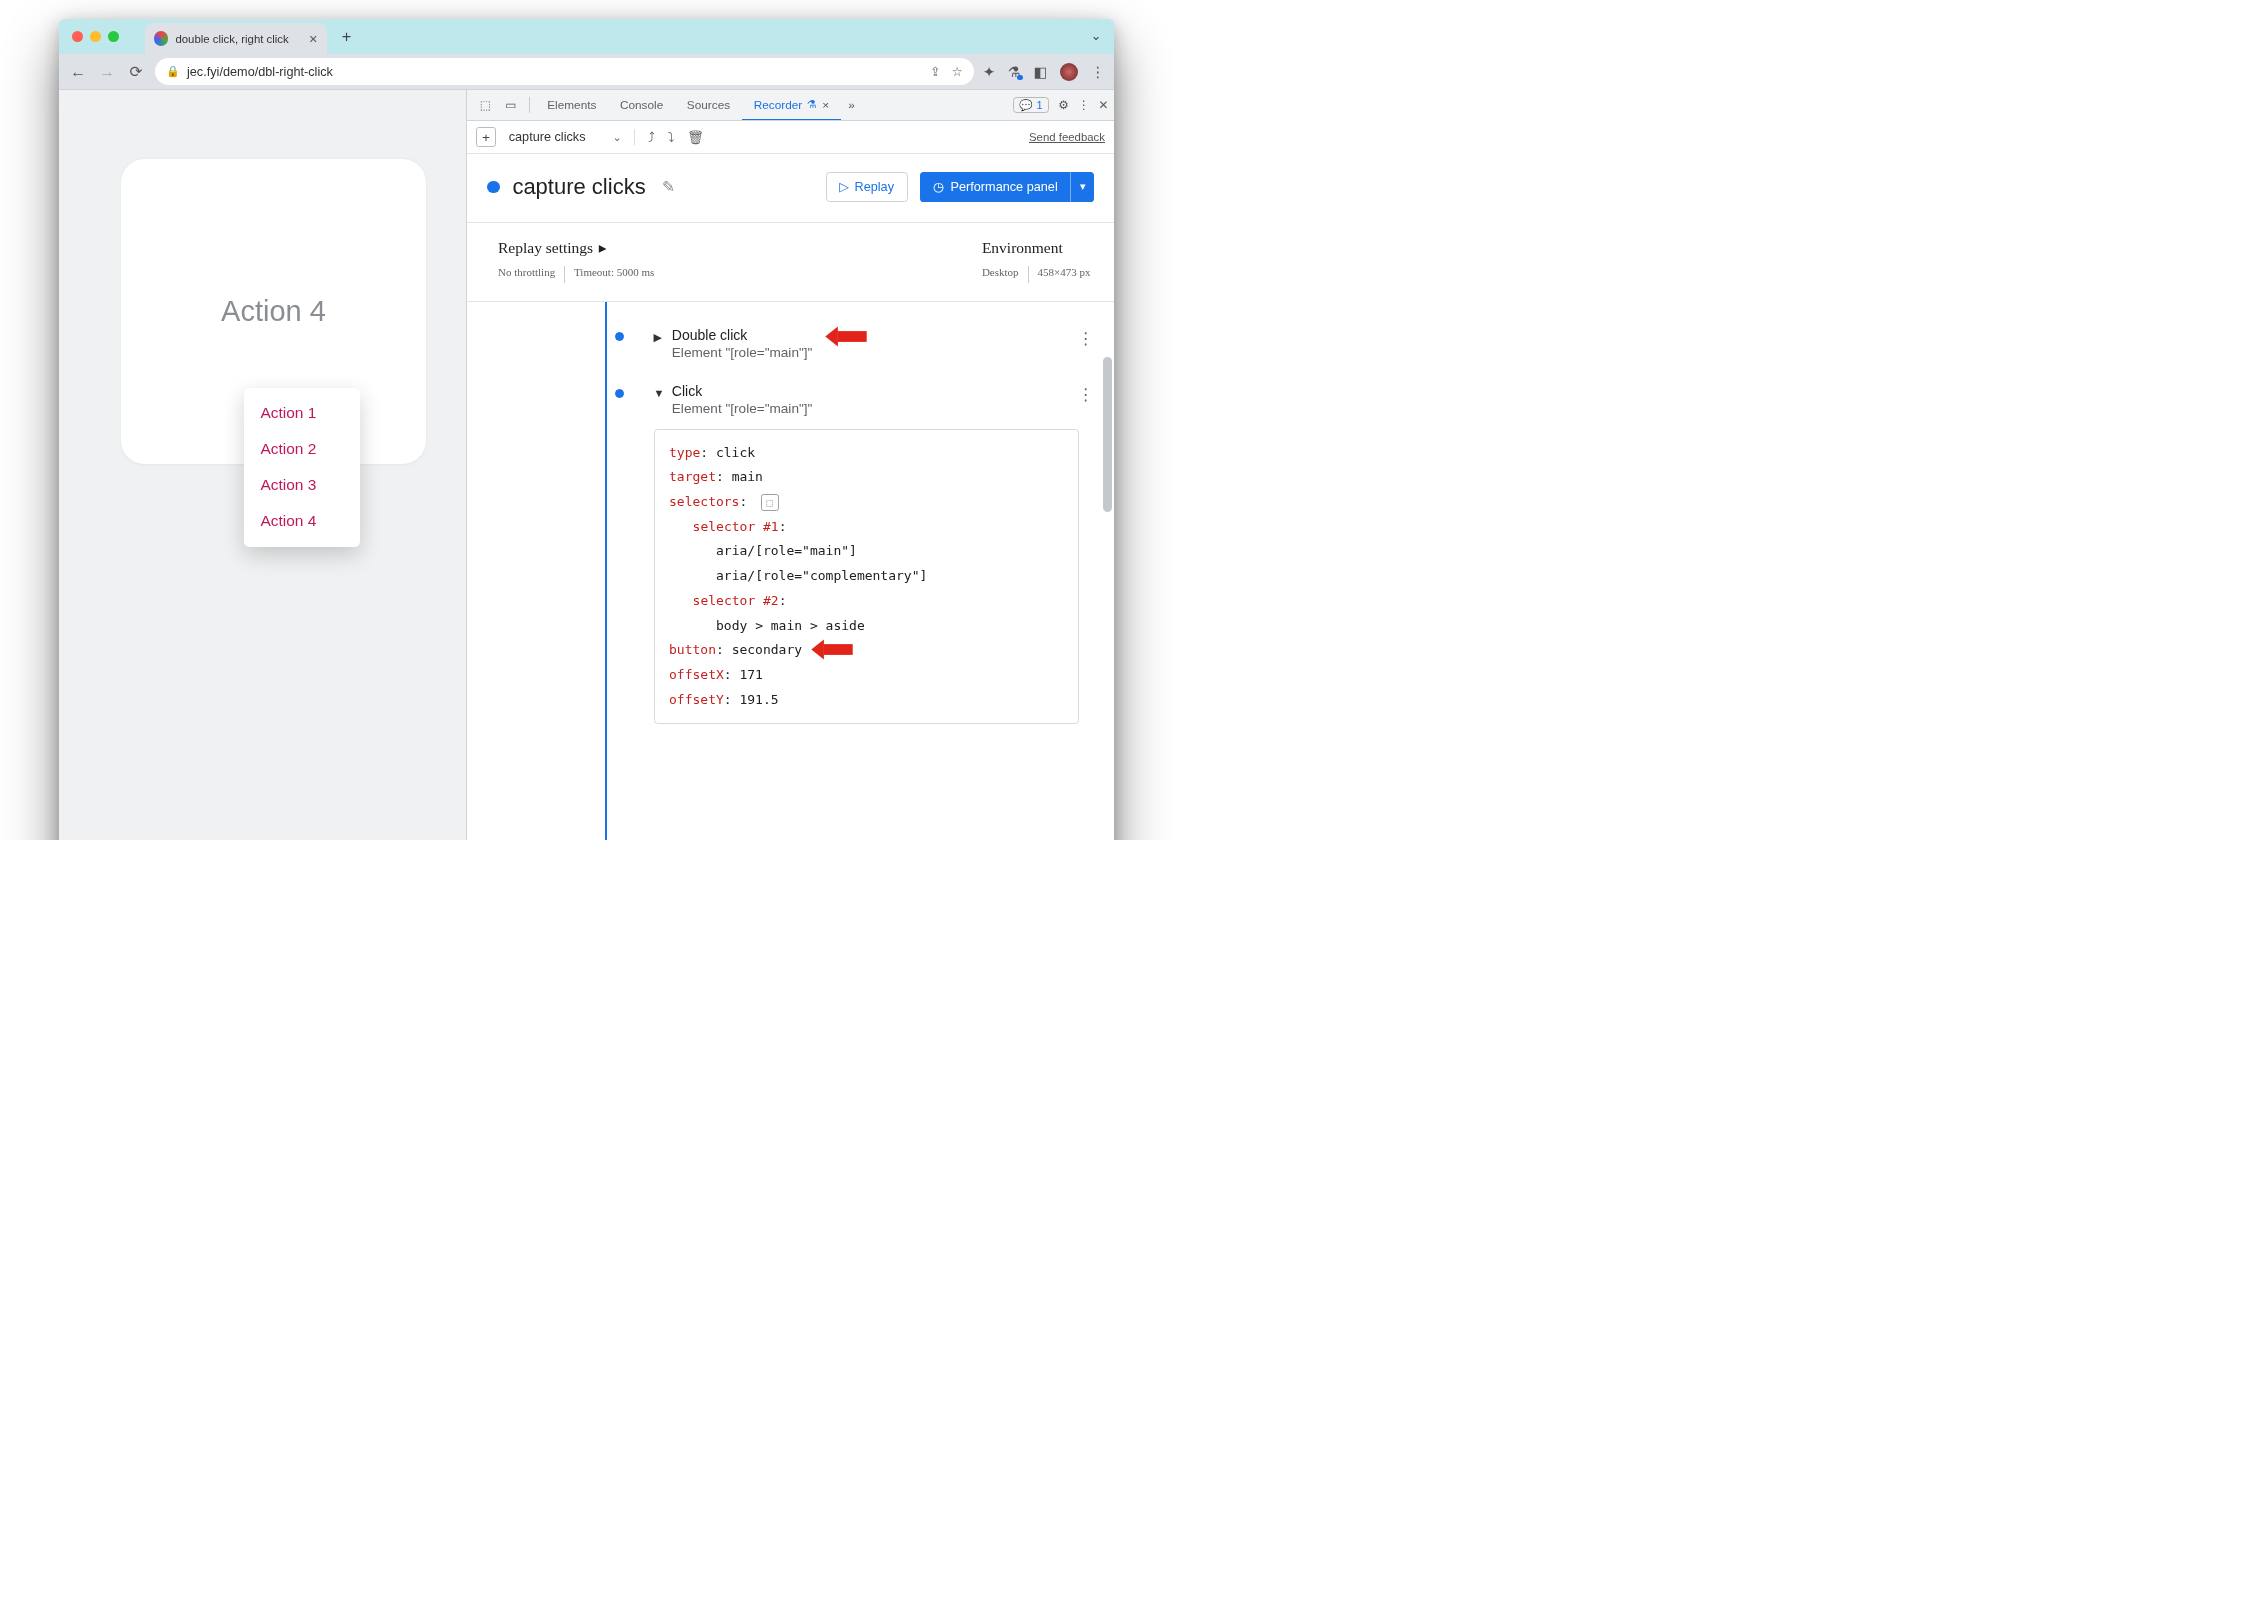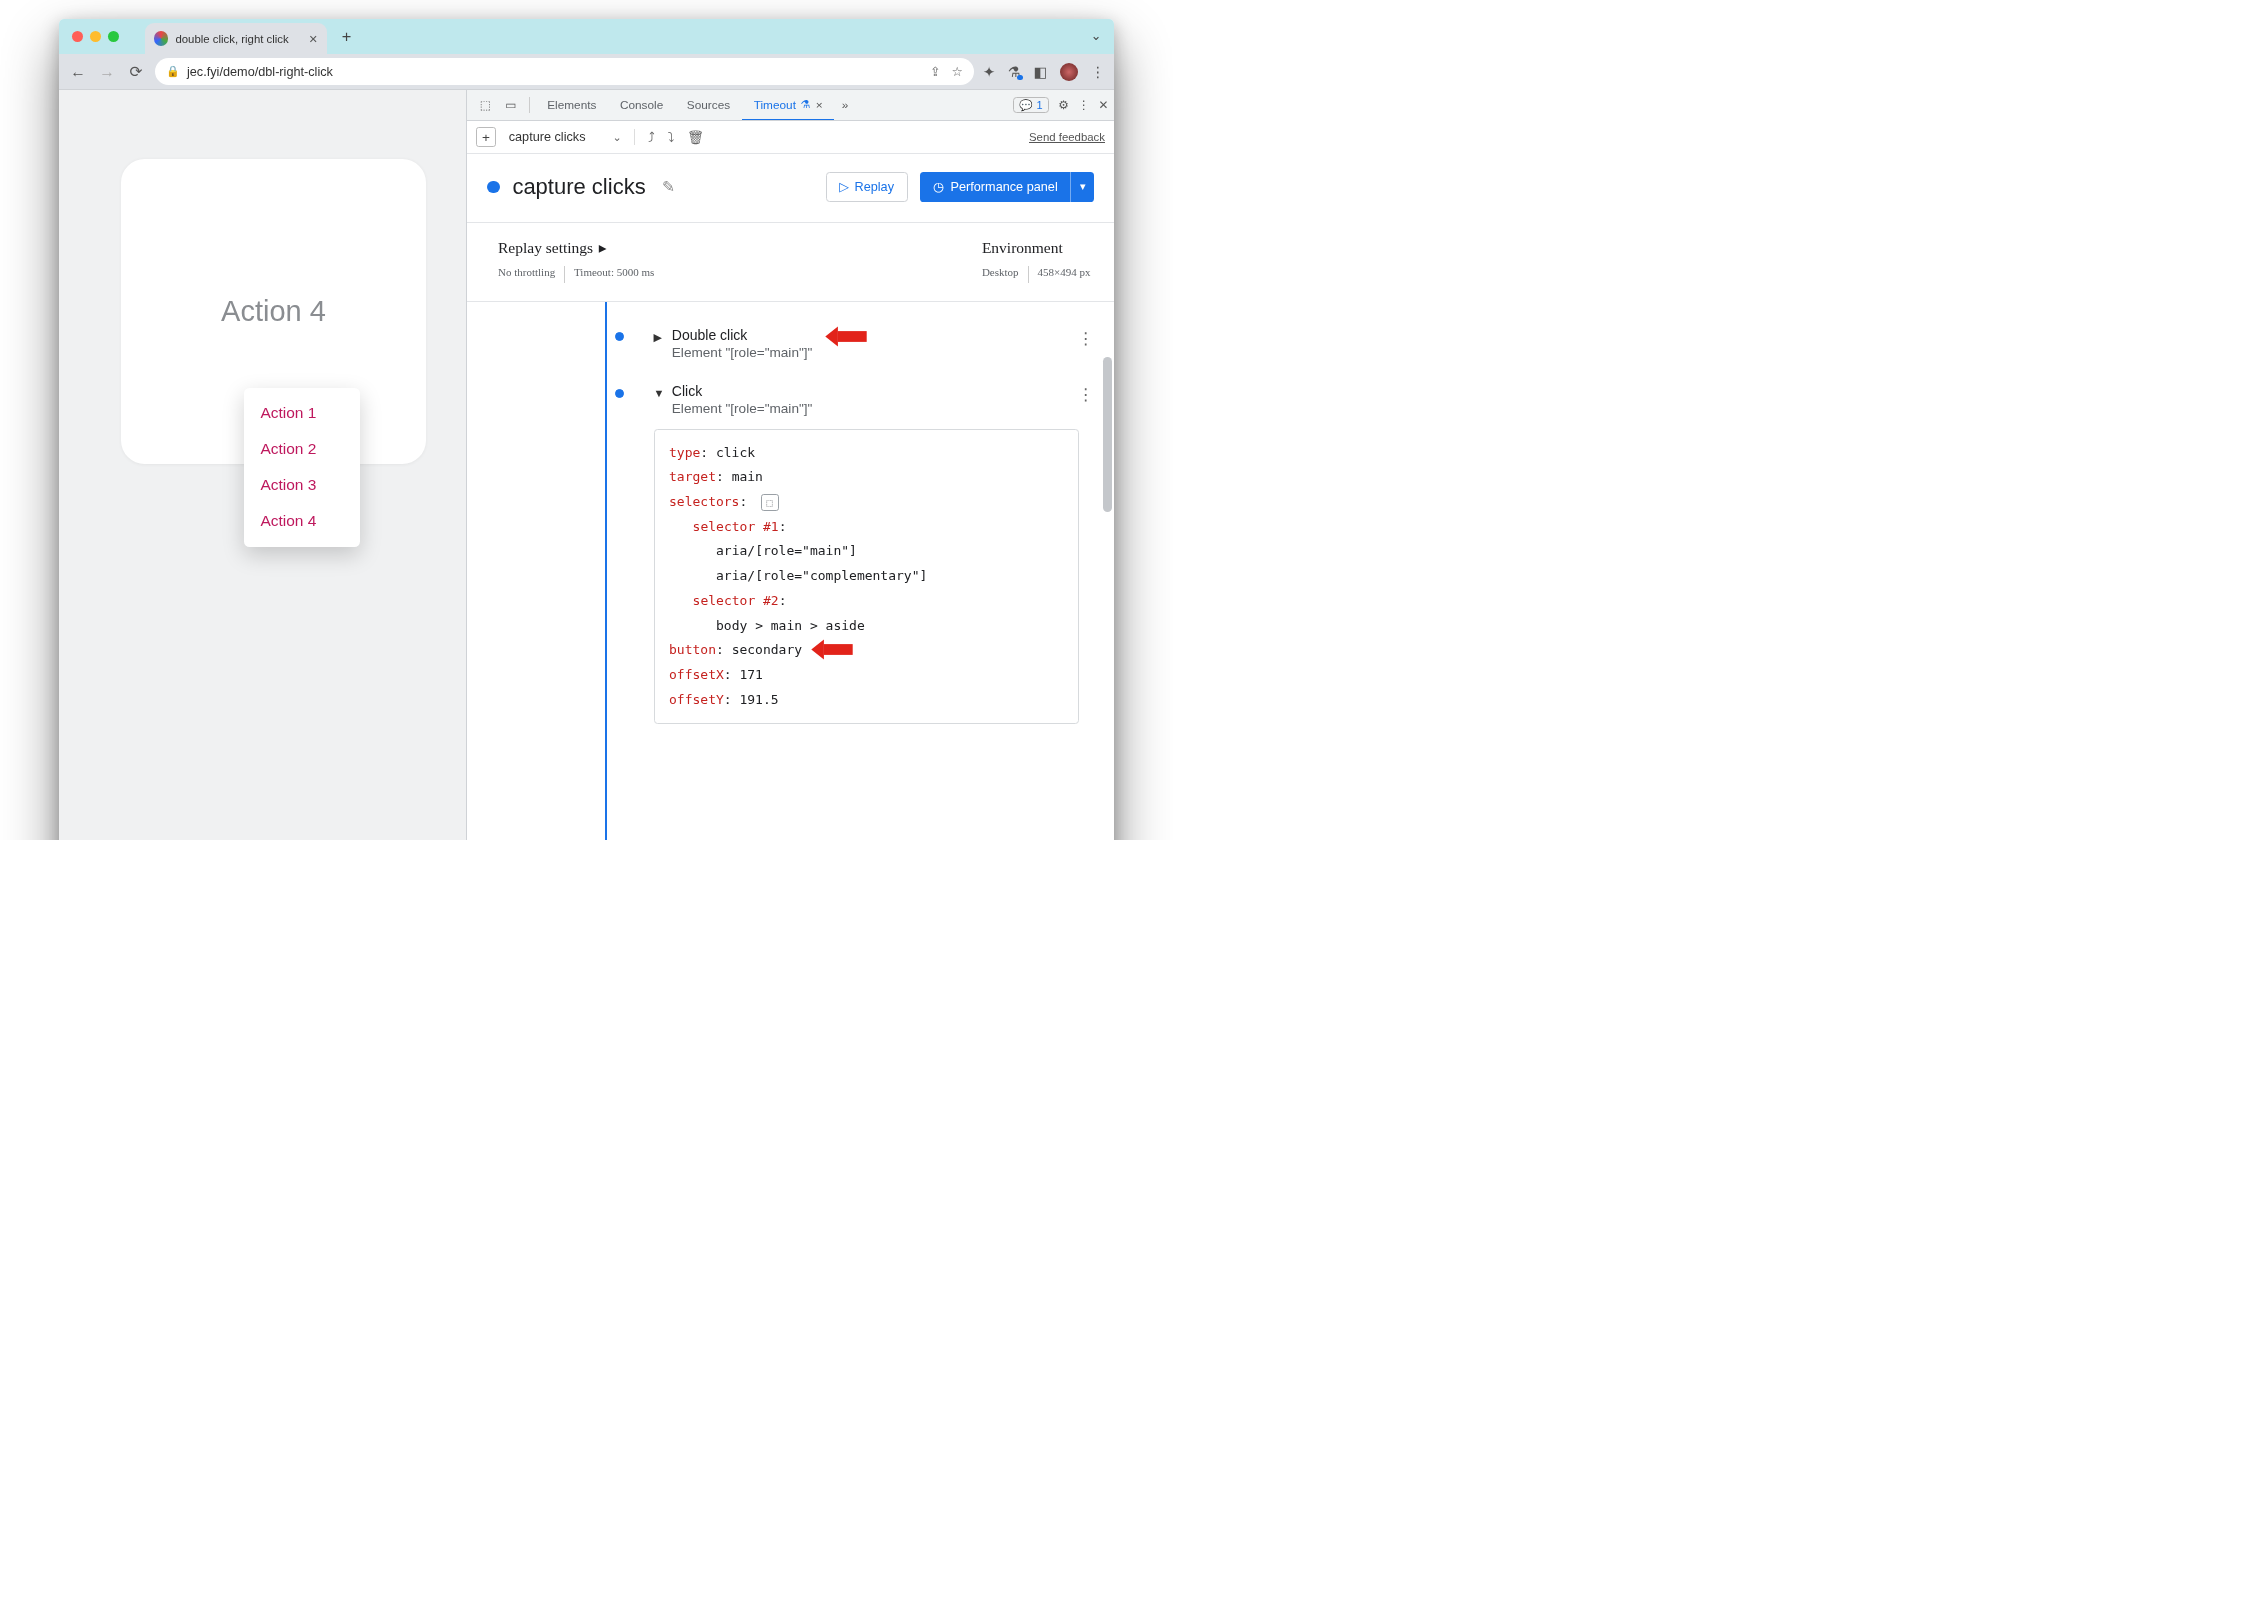--- a/index.html
+++ b/index.html
@@ -238,21 +238,21 @@
     <div class="devtools">
 
       <div class="dt-tabbar">
         <span class="dt-icnbtn">⬚</span>
         <span class="dt-icnbtn">▭</span>
         <span class="dt-sep"></span>
         <span class="dt-tab">Elements</span>
         <span class="dt-tab">Console</span>
         <span class="dt-tab">Sources</span>
         <span class="dt-tab active">
-          <span>Timeout</span>
+          <span>Recorder</span>
           <span class="flaskmini">⚗</span>
           <span class="tabclose">×</span>
         </span>
         <span class="dt-overflow">»</span>
         <div class="dt-right">
           <span class="issuepill">
             <span class="bub">💬</span>
             <span>1</span>
           </span>
           <span>⚙</span>
@@ -304,21 +304,21 @@
             <span>Timeout: 5000 ms</span>
           </div>
         </div>
         <div class="rs-block">
           <div class="rs-title">
             <span>Environment</span>
           </div>
           <div class="rs-row">
             <span>Desktop</span>
             <span class="vline"></span>
-            <span>458×494 px</span>
+            <span>458×473 px</span>
           </div>
         </div>
       </div>
 
       <div class="steps">
         <div class="timeline"></div>
         <div class="steps-scroll"></div>
 
         <div class="step">
           <span class="dot solid"></span>

